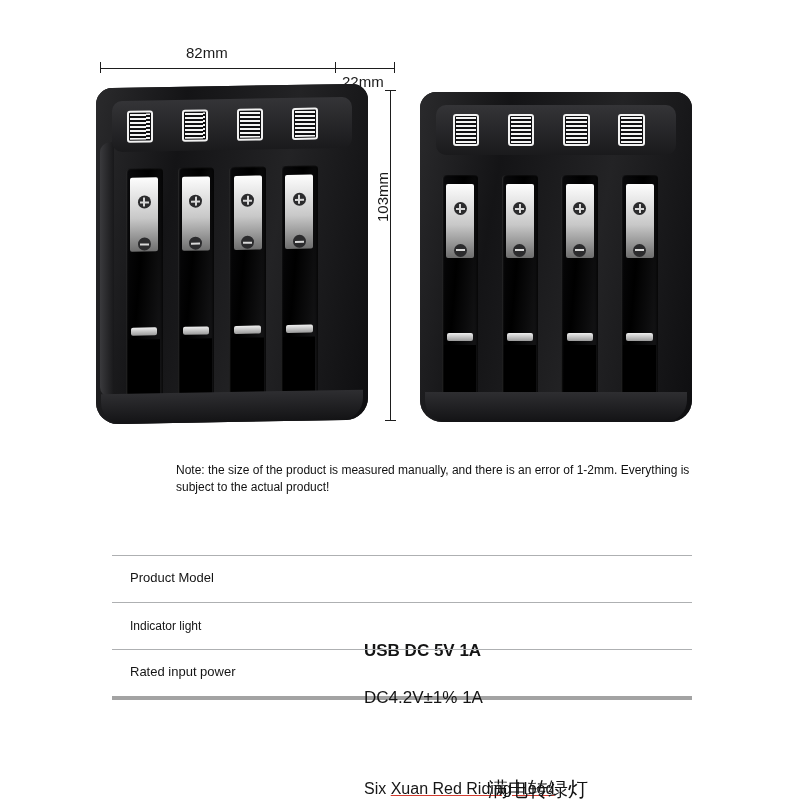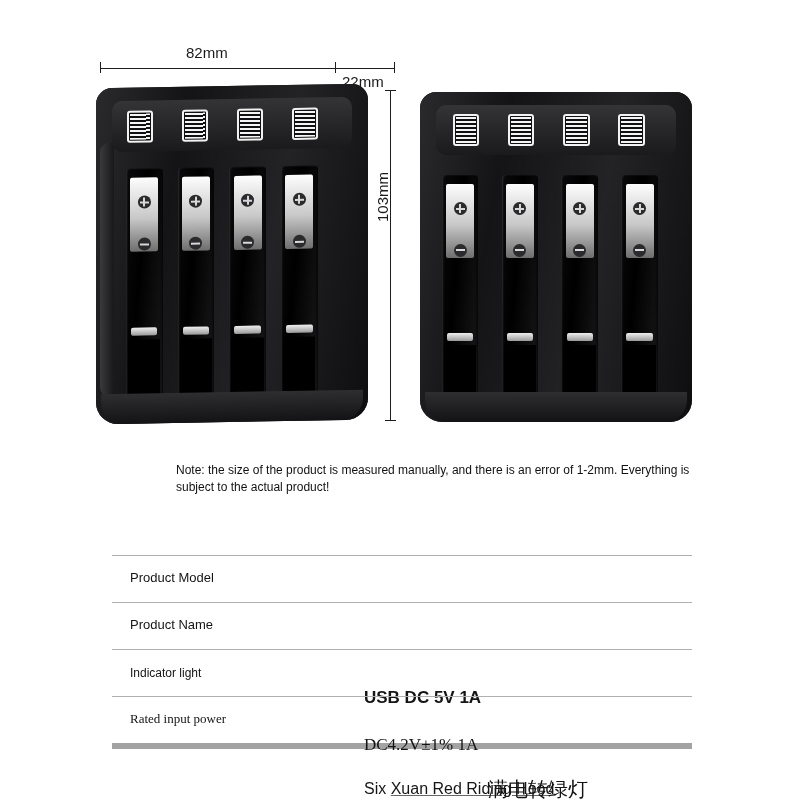--- a/index.html
+++ b/index.html
@@ -199,21 +199,21 @@
     left: 112px;
     top: 511px;
     width: 580px;
     margin-top: 44px;
   }
   .spec-row {
     position: relative;
     height: 46px;
     border-top: 1px solid #aeb0b2;
   }
-  .spec-row:last-child { border-bottom: 6px solid #a3a3a3; font-family: Liberation Serif, serif; }
+  .spec-row:last-child { border-bottom: 4px solid #a3a3a3; }
   .spec-label {
     position: absolute;
     left: 18px;
     top: 14px;
     font-size: 13px;
     color: #141414;
   }
   .spec-label.small { font-size: 12px; top: 16px; }
   .spec-value {
     position: absolute;
@@ -354,23 +354,20 @@
 </div>
 
 <div id="note">Note: the size of the product is measured manually, and there is an error of 1-2mm. Everything is subject to the actual product!</div>
 
 <div id="spec-table">
 
   <div class="spec-row">
     <span class="spec-label">Product Model</span>
   </div>
 
-  <div class="spec-row">
-    <span class="spec-label">Product Name</span>
-  </div>
 
 
 
   <div class="spec-row">
     <span class="spec-label small">Indicator light</span>
     <span class="spec-value v3">USB DC  5V  1A</span>
   </div>
 
   <div class="spec-row">
     <span class="spec-label">Rated input power</span>

